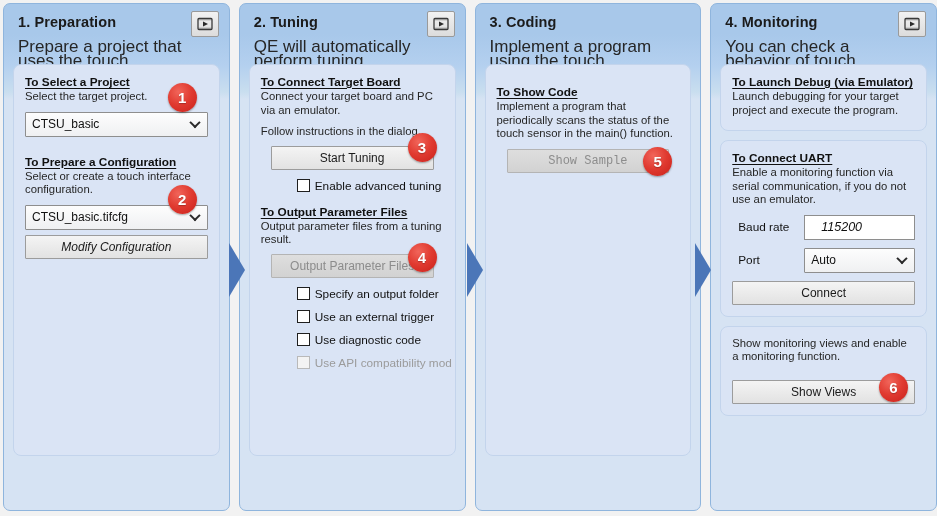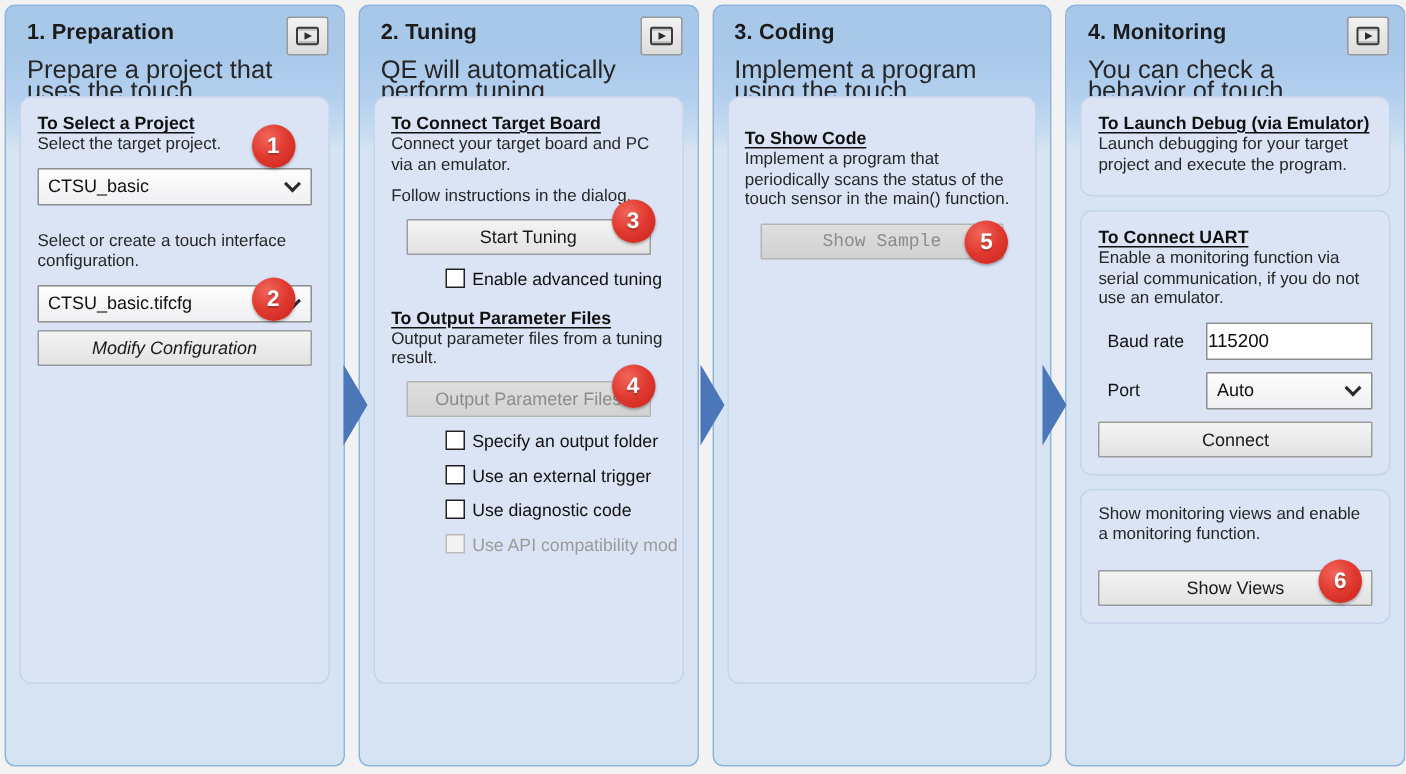--- a/index.html
+++ b/index.html
@@ -139,23 +139,24 @@
     transform: rotate(45deg);
   }
 
   .textbox {
     height: 25px;
     background: #ffffff;
     border: 1px solid #8e8e8e;
     box-sizing: border-box;
     display: flex;
     align-items: center;
-    padding: 0 0;
+    padding: 0 16px;
     font-size: 12.5px;
     color: #101010;
+    font-style: italic;
   }
 
   .btn {
     height: 24px;
     background: linear-gradient(to bottom, #f4f4f4, #e2e2e2);
     border: 1px solid #9c9c9c;
     box-sizing: border-box;
     display: flex;
     align-items: center;
     justify-content: center;
@@ -260,20 +261,21 @@
         <div class="sec-title">To Select a Project</div>
         <div class="sec-desc">Select the target project.</div>
         <div class="combo">
           <span>CTSU_basic</span>
           <span class="chev"></span>
         </div>
 
         <div style="height:18px;"></div>
 
         <div class="badge" style="right:22px; top:120px;">2</div>
+        <div class="sec-title">To Prepare a Configuration</div>
         <div class="sec-desc">Select or create a touch interface configuration.</div>
         <div class="combo">
           <span>CTSU_basic.tifcfg</span>
           <span class="chev"></span>
         </div>
         <div class="btn" style="margin-top:5px;font-style:italic;">Modify Configuration</div>
       </div>
     </div>
 
     <div class="col c2">

